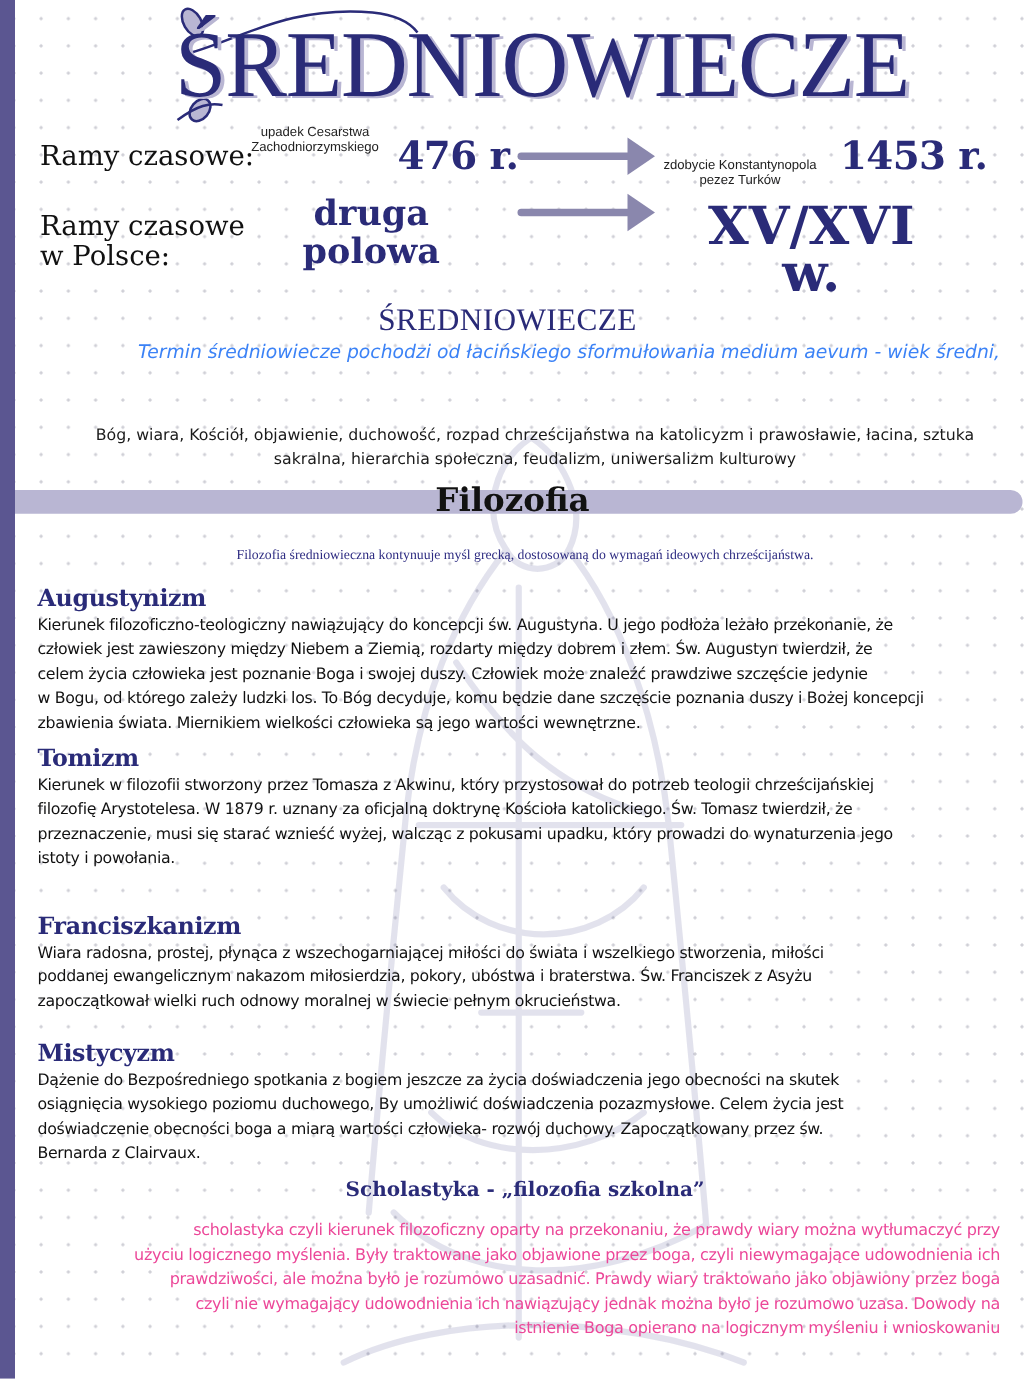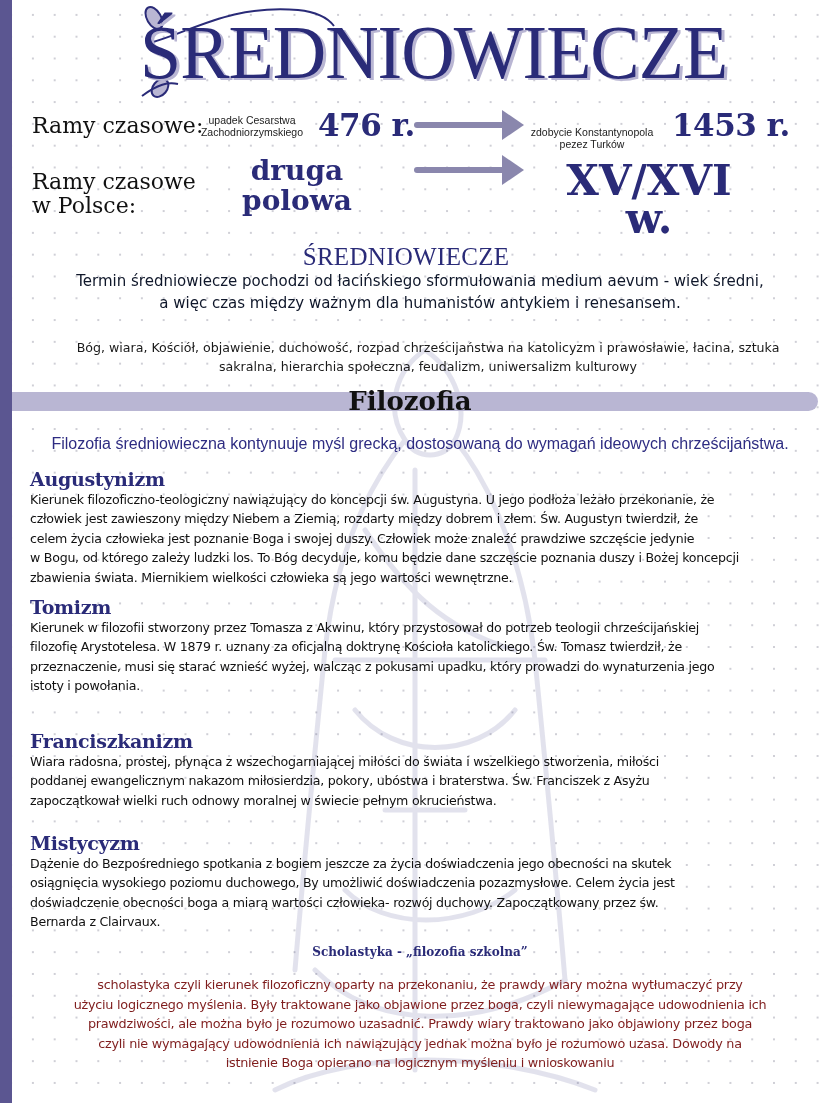--- a/index.html
+++ b/index.html
@@ -57,59 +57,59 @@
     color: #2a2b78; text-align: center;
   }
 
   
   .sub-title {
     position: absolute; left: 300px; top: 243px; width: 212px; text-align: center;
     font-family: "Liberation Serif", serif; font-size: 25px; color: #2a2b78;
     letter-spacing: 0.3px;
   }
   .term-text {
-    position: absolute; left: 40px; top: 270px; width: 760px; text-align: center;
-    font-family: "DejaVu Sans", sans-serif; font-size: 15px; line-height: 22px; color: #0f172a;
+    position: absolute; left: 40px; top: 270px; width: 760px; text-align: right;
+    font-family: "DejaVu Sans", sans-serif; font-size: 15px; line-height: 22px; color: #3b82f6; font-style: italic;
   }
   .keywords {
     position: absolute; left: 40px; top: 338px; width: 776px; text-align: center;
     font-family: "DejaVu Sans", sans-serif; font-size: 12.6px; line-height: 19px; color: #1a1a1a;
   }
 
   
   .banner {
     position: absolute; left: 12px; top: 392px; width: 806px; height: 19px;
     background: #b9b6d3; border-radius: 0 10px 10px 0;
   }
   .banner-title {
     position: absolute; left: 300px; top: 384px; width: 220px; text-align: center;
     font-family: "DejaVu Serif", serif; font-weight: bold; font-size: 26px; line-height: 34px; color: #111;
   }
   .philo-intro {
     position: absolute; left: 20px; top: 434px; width: 800px; text-align: center;
-    font-family: Liberation Sans, sans-serif; font-size: 16px; line-height: 20px; color: #2e2c82;
+    font-family: Liberation Serif, serif; font-size: 11px; line-height: 20px; color: #2e2c82;
   }
 
   
   .section { position: absolute; left: 30px; width: 790px; }
   .section h2 {
     font-family: "DejaVu Serif", serif; font-weight: bold; font-size: 19px; line-height: 22px; color: #2a2b78;
     letter-spacing: -0.3px;
   }
   .section p {
     font-family: "DejaVu Sans", sans-serif; font-size: 12.6px; line-height: 19.4px; color: #111;
     letter-spacing: -0.25px;
   }
   .schol-title {
     position: absolute; left: 200px; top: 940px; width: 440px; text-align: center;
-    font-family: "DejaVu Serif", serif; font-weight: bold; font-size: 12px; line-height: 24px; color: #2a2b78;
+    font-family: "DejaVu Serif", serif; font-weight: bold; font-size: 16px; line-height: 24px; color: #2a2b78;
   }
   .schol-text {
-    position: absolute; left: 40px; top: 975px; width: 760px; text-align: center;
-    font-family: "DejaVu Sans", sans-serif; font-size: 12.8px; line-height: 19.6px; color: #7f1d1d;
+    position: absolute; left: 40px; top: 975px; width: 760px; text-align: right;
+    font-family: "DejaVu Sans", sans-serif; font-size: 12.8px; line-height: 19.6px; color: #ec4899;
     letter-spacing: -0.25px;
   }
 </style>
 </head>
 <body>
 
 <div class="left-stripe"></div>
 
 <svg class="watermark" viewBox="0 0 420 770" fill="none" stroke="#2a2b78" stroke-width="5" stroke-linecap="round" stroke-linejoin="round">
   <path d="M210 20 C180 40 170 80 190 110 C200 130 230 130 240 110 C255 80 240 40 210 20 Z"></path>
@@ -127,21 +127,21 @@
 
 <svg class="title-swirl" viewBox="0 0 200 95" fill="none" stroke="#2a2b78" stroke-width="2">
   <path d="M8 40 C50 30 90 0 160 6 C180 8 190 14 196 22"></path>
   <ellipse cx="16" cy="14" rx="7" ry="12" transform="rotate(-30 16 14)" fill="#b9b6d3"></ellipse>
   <ellipse cx="22" cy="84" rx="7" ry="10" transform="rotate(40 22 84)" fill="#b9b6d3"></ellipse>
   <path d="M4 92 C20 80 30 78 40 80"></path>
 </svg>
 <div class="main-title">ŚREDNIOWIECZE</div>
 
 <div class="row-label" style="left:32px; top:114px;">Ramy czasowe:</div>
-<div class="small-note" style="left:188px; top:114px; width:128px;">
+<div class="small-note" style="left:188px; top:100px; width:128px;">
   <div>upadek Cesarstwa</div>
   <div>Zachodniorzymskiego</div>
 </div>
 <div class="big-date" style="left:318px; top:108px;">476 r.</div>
 <div class="arrow" style="left:414px; top:110px; width:110px; height:30px;">
   <div class="shaft" style="width:92px;"></div>
     <div class="head"></div>
 </div>
 <div class="small-note" style="left:516px; top:114px; width:152px;margin-top:12px;">
   <div>zdobycie Konstantynopola</div>
@@ -158,21 +158,20 @@
 </div>
 <div class="arrow" style="left:414px; top:155px; width:110px; height:30px;">
   <div class="shaft" style="width:92px;"></div>
     <div class="head"></div>
 </div>
 <div class="pl-date" style="left:548px; top:162px; width:170px; font-size:42px; line-height:38px;margin-left:16px;">XV/XVI w.</div>
 
 <div class="sub-title">ŚREDNIOWIECZE</div>
 <div class="term-text">
   <div>Termin średniowiecze pochodzi od łacińskiego sformułowania medium aevum - wiek średni,</div>
-  <div>a więc czas między ważnym dla humanistów antykiem i renesansem.</div>
 </div>
 <div class="keywords">
   <div>Bóg, wiara, Kościół, objawienie, duchowość, rozpad chrześcijaństwa na katolicyzm i prawosławie, łacina, sztuka</div>
   <div>sakralna, hierarchia społeczna, feudalizm, uniwersalizm kulturowy</div>
 </div>
 
 <div class="banner"></div>
 <div class="banner-title">Filozofia</div>
 <div class="philo-intro">Filozofia średniowieczna kontynuuje myśl grecką, dostosowaną do wymagań ideowych chrześcijaństwa.</div>
 

